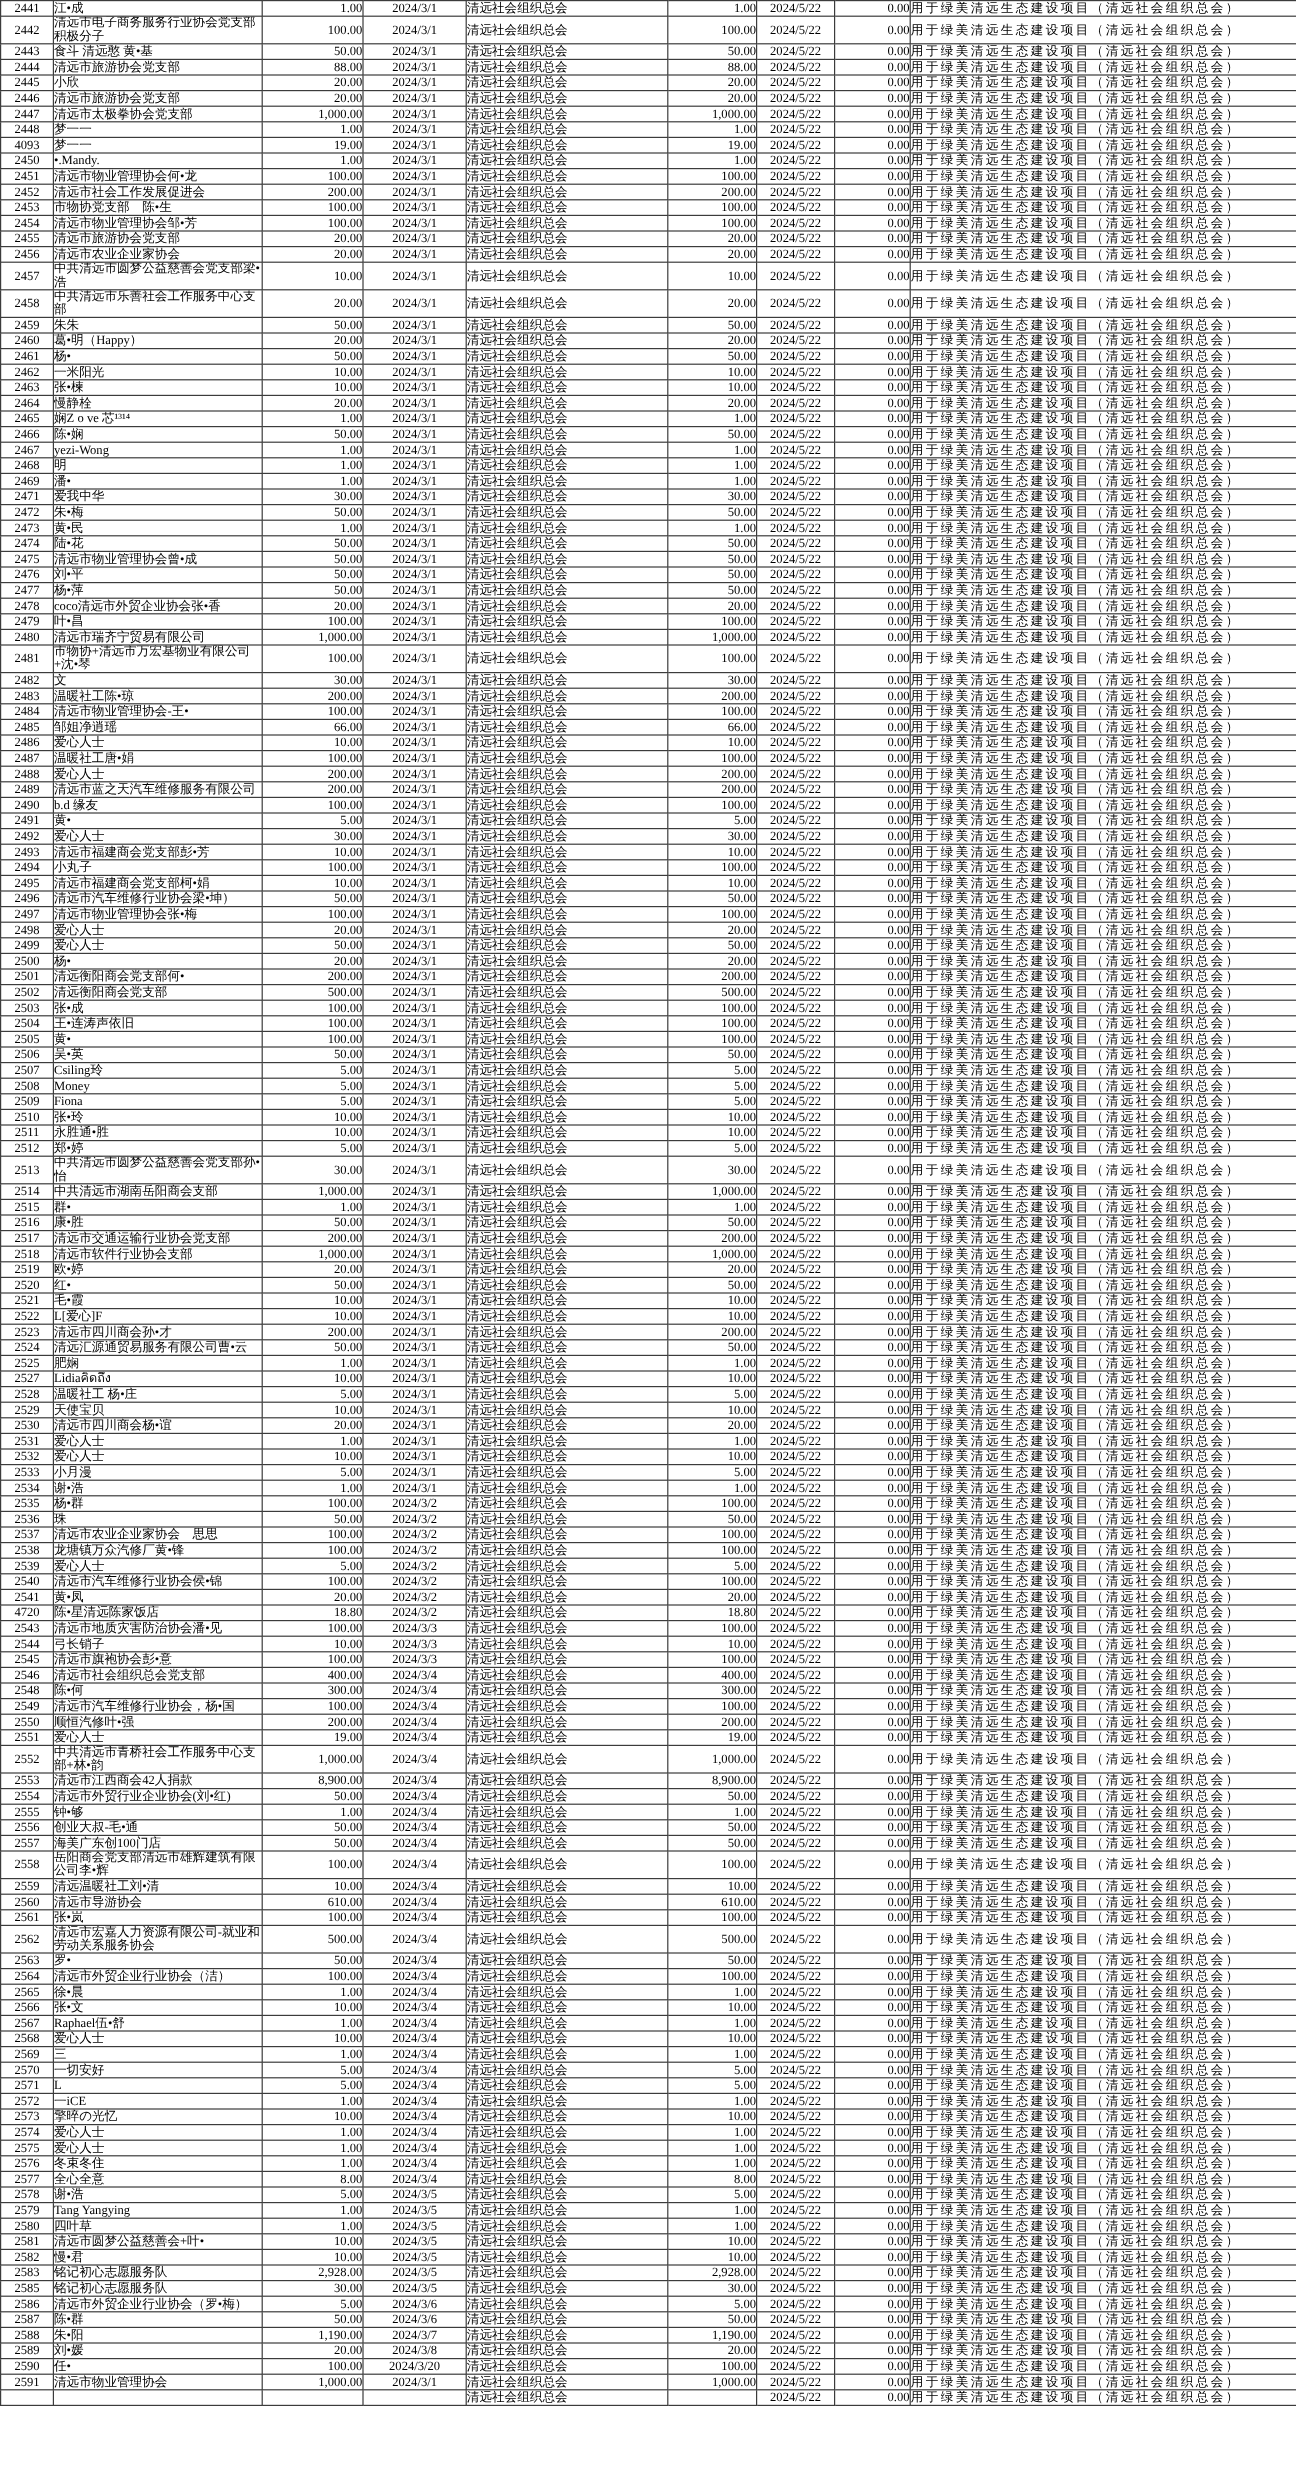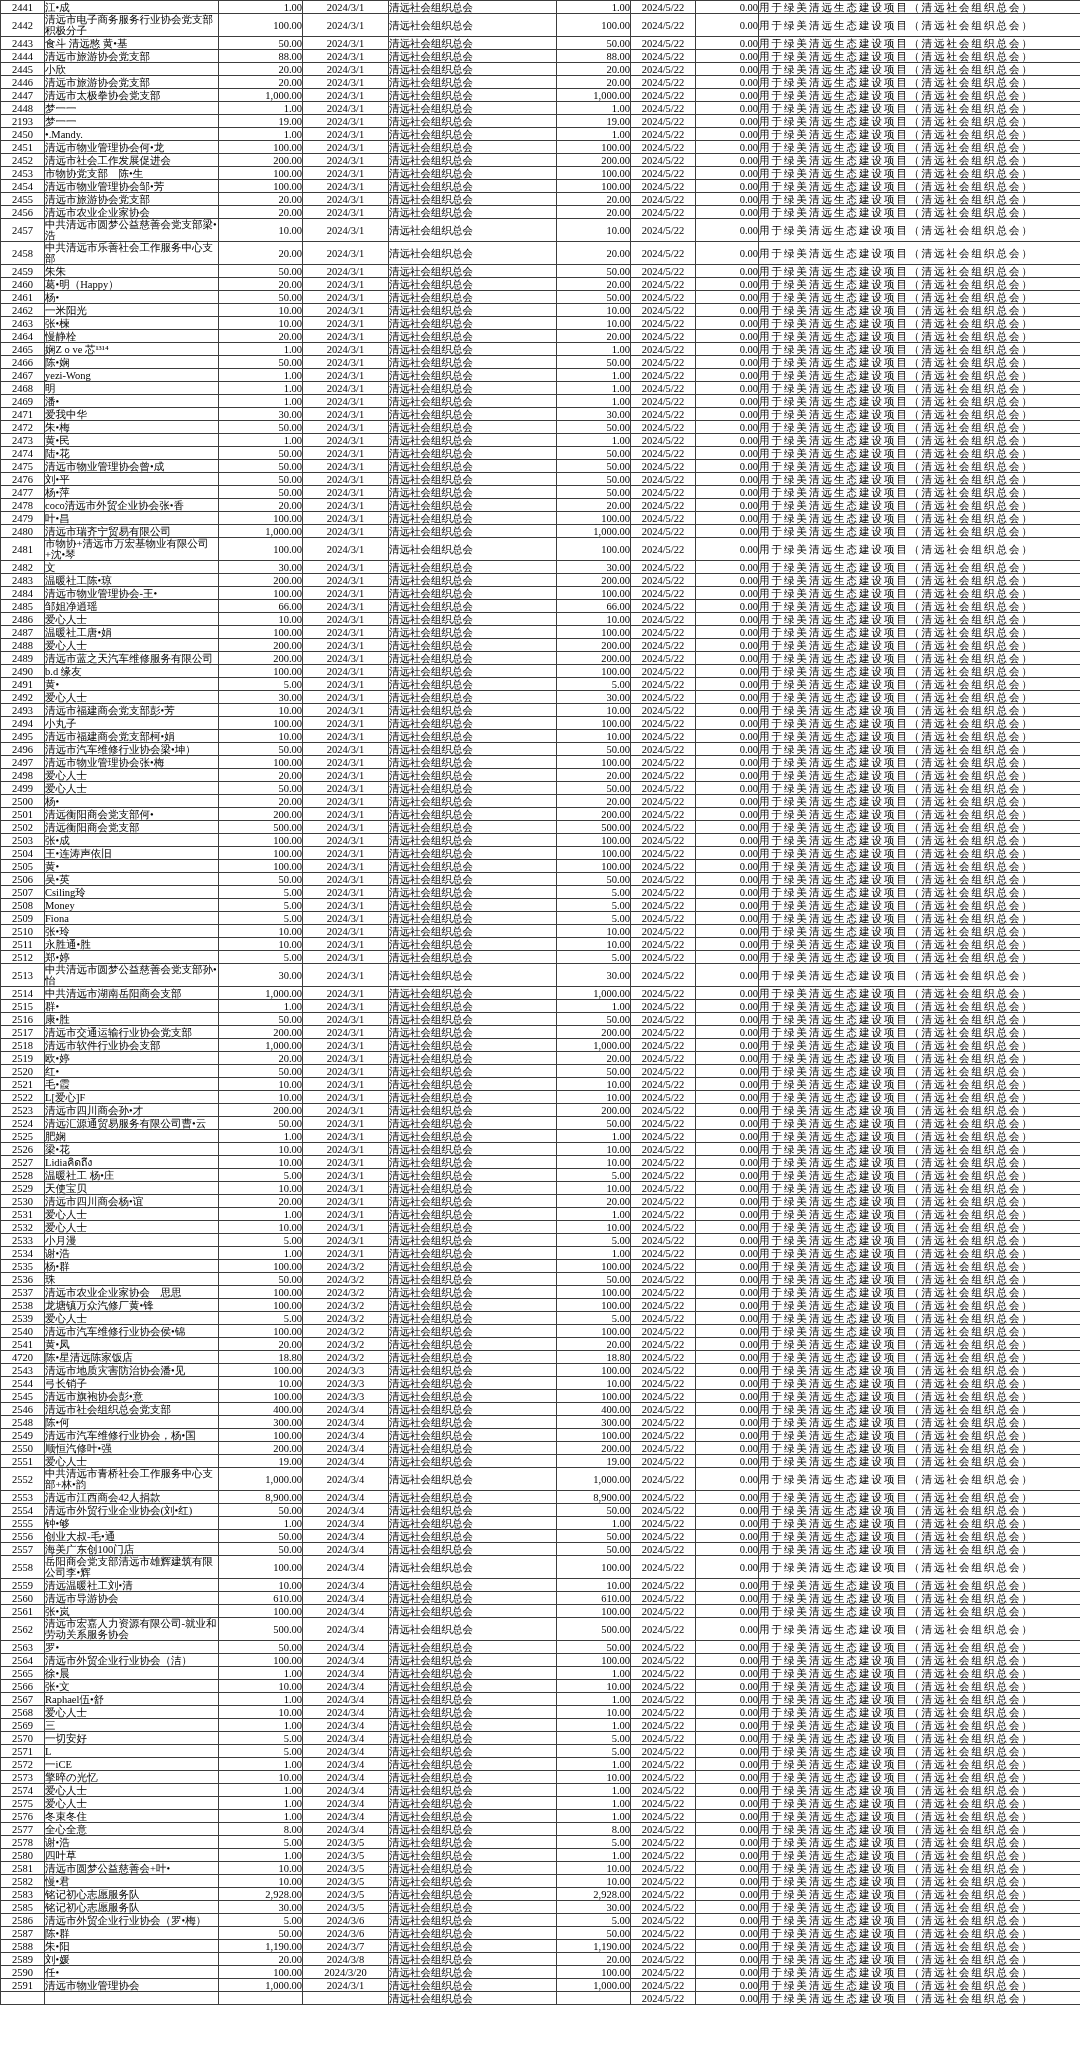--- a/index.html
+++ b/index.html
@@ -125,21 +125,21 @@
           <td class="c-name">梦一一</td>
           <td class="c-amt">1.00</td>
           <td class="c-date">2024/3/1</td>
           <td class="c-org">清远社会组织总会</td>
           <td class="c-amt2">1.00</td>
           <td class="c-date2">2024/5/22</td>
           <td class="c-zero">0.00</td>
           <td class="c-usage">用于绿美清远生态建设项目（清远社会组织总会）</td>
         </tr>
         <tr>
-          <td class="c-id">2193</td>
+          <td class="c-id">4093</td>
           <td class="c-name">梦一一</td>
           <td class="c-amt">19.00</td>
           <td class="c-date">2024/3/1</td>
           <td class="c-org">清远社会组织总会</td>
           <td class="c-amt2">19.00</td>
           <td class="c-date2">2024/5/22</td>
           <td class="c-zero">0.00</td>
           <td class="c-usage">用于绿美清远生态建设项目（清远社会组织总会）</td>
         </tr>
         <tr>
@@ -956,31 +956,20 @@
           <td class="c-zero">0.00</td>
           <td class="c-usage">用于绿美清远生态建设项目（清远社会组织总会）</td>
         </tr>
         <tr>
           <td class="c-id">2525</td>
           <td class="c-name">肥娴</td>
           <td class="c-amt">1.00</td>
           <td class="c-date">2024/3/1</td>
           <td class="c-org">清远社会组织总会</td>
           <td class="c-amt2">1.00</td>
-          <td class="c-date2">2024/5/22</td>
-          <td class="c-zero">0.00</td>
-          <td class="c-usage">用于绿美清远生态建设项目（清远社会组织总会）</td>
-        </tr>
-        <tr>
-          <td class="c-id">2526</td>
-          <td class="c-name">梁•花</td>
-          <td class="c-amt">10.00</td>
-          <td class="c-date">2024/3/1</td>
-          <td class="c-org">清远社会组织总会</td>
-          <td class="c-amt2">10.00</td>
           <td class="c-date2">2024/5/22</td>
           <td class="c-zero">0.00</td>
           <td class="c-usage">用于绿美清远生态建设项目（清远社会组织总会）</td>
         </tr>
         <tr>
           <td class="c-id">2527</td>
           <td class="c-name">Lidiaคิดถึง</td>
           <td class="c-amt">10.00</td>
           <td class="c-date">2024/3/1</td>
           <td class="c-org">清远社会组织总会</td>
@@ -1528,20 +1517,31 @@
           <td class="c-zero">0.00</td>
           <td class="c-usage">用于绿美清远生态建设项目（清远社会组织总会）</td>
         </tr>
         <tr>
           <td class="c-id">2578</td>
           <td class="c-name">谢•浩</td>
           <td class="c-amt">5.00</td>
           <td class="c-date">2024/3/5</td>
           <td class="c-org">清远社会组织总会</td>
           <td class="c-amt2">5.00</td>
+          <td class="c-date2">2024/5/22</td>
+          <td class="c-zero">0.00</td>
+          <td class="c-usage">用于绿美清远生态建设项目（清远社会组织总会）</td>
+        </tr>
+        <tr>
+          <td class="c-id">2579</td>
+          <td class="c-name">Tang Yangying</td>
+          <td class="c-amt">1.00</td>
+          <td class="c-date">2024/3/5</td>
+          <td class="c-org">清远社会组织总会</td>
+          <td class="c-amt2">1.00</td>
           <td class="c-date2">2024/5/22</td>
           <td class="c-zero">0.00</td>
           <td class="c-usage">用于绿美清远生态建设项目（清远社会组织总会）</td>
         </tr>
         <tr>
           <td class="c-id">2580</td>
           <td class="c-name">四叶草</td>
           <td class="c-amt">1.00</td>
           <td class="c-date">2024/3/5</td>
           <td class="c-org">清远社会组织总会</td>

